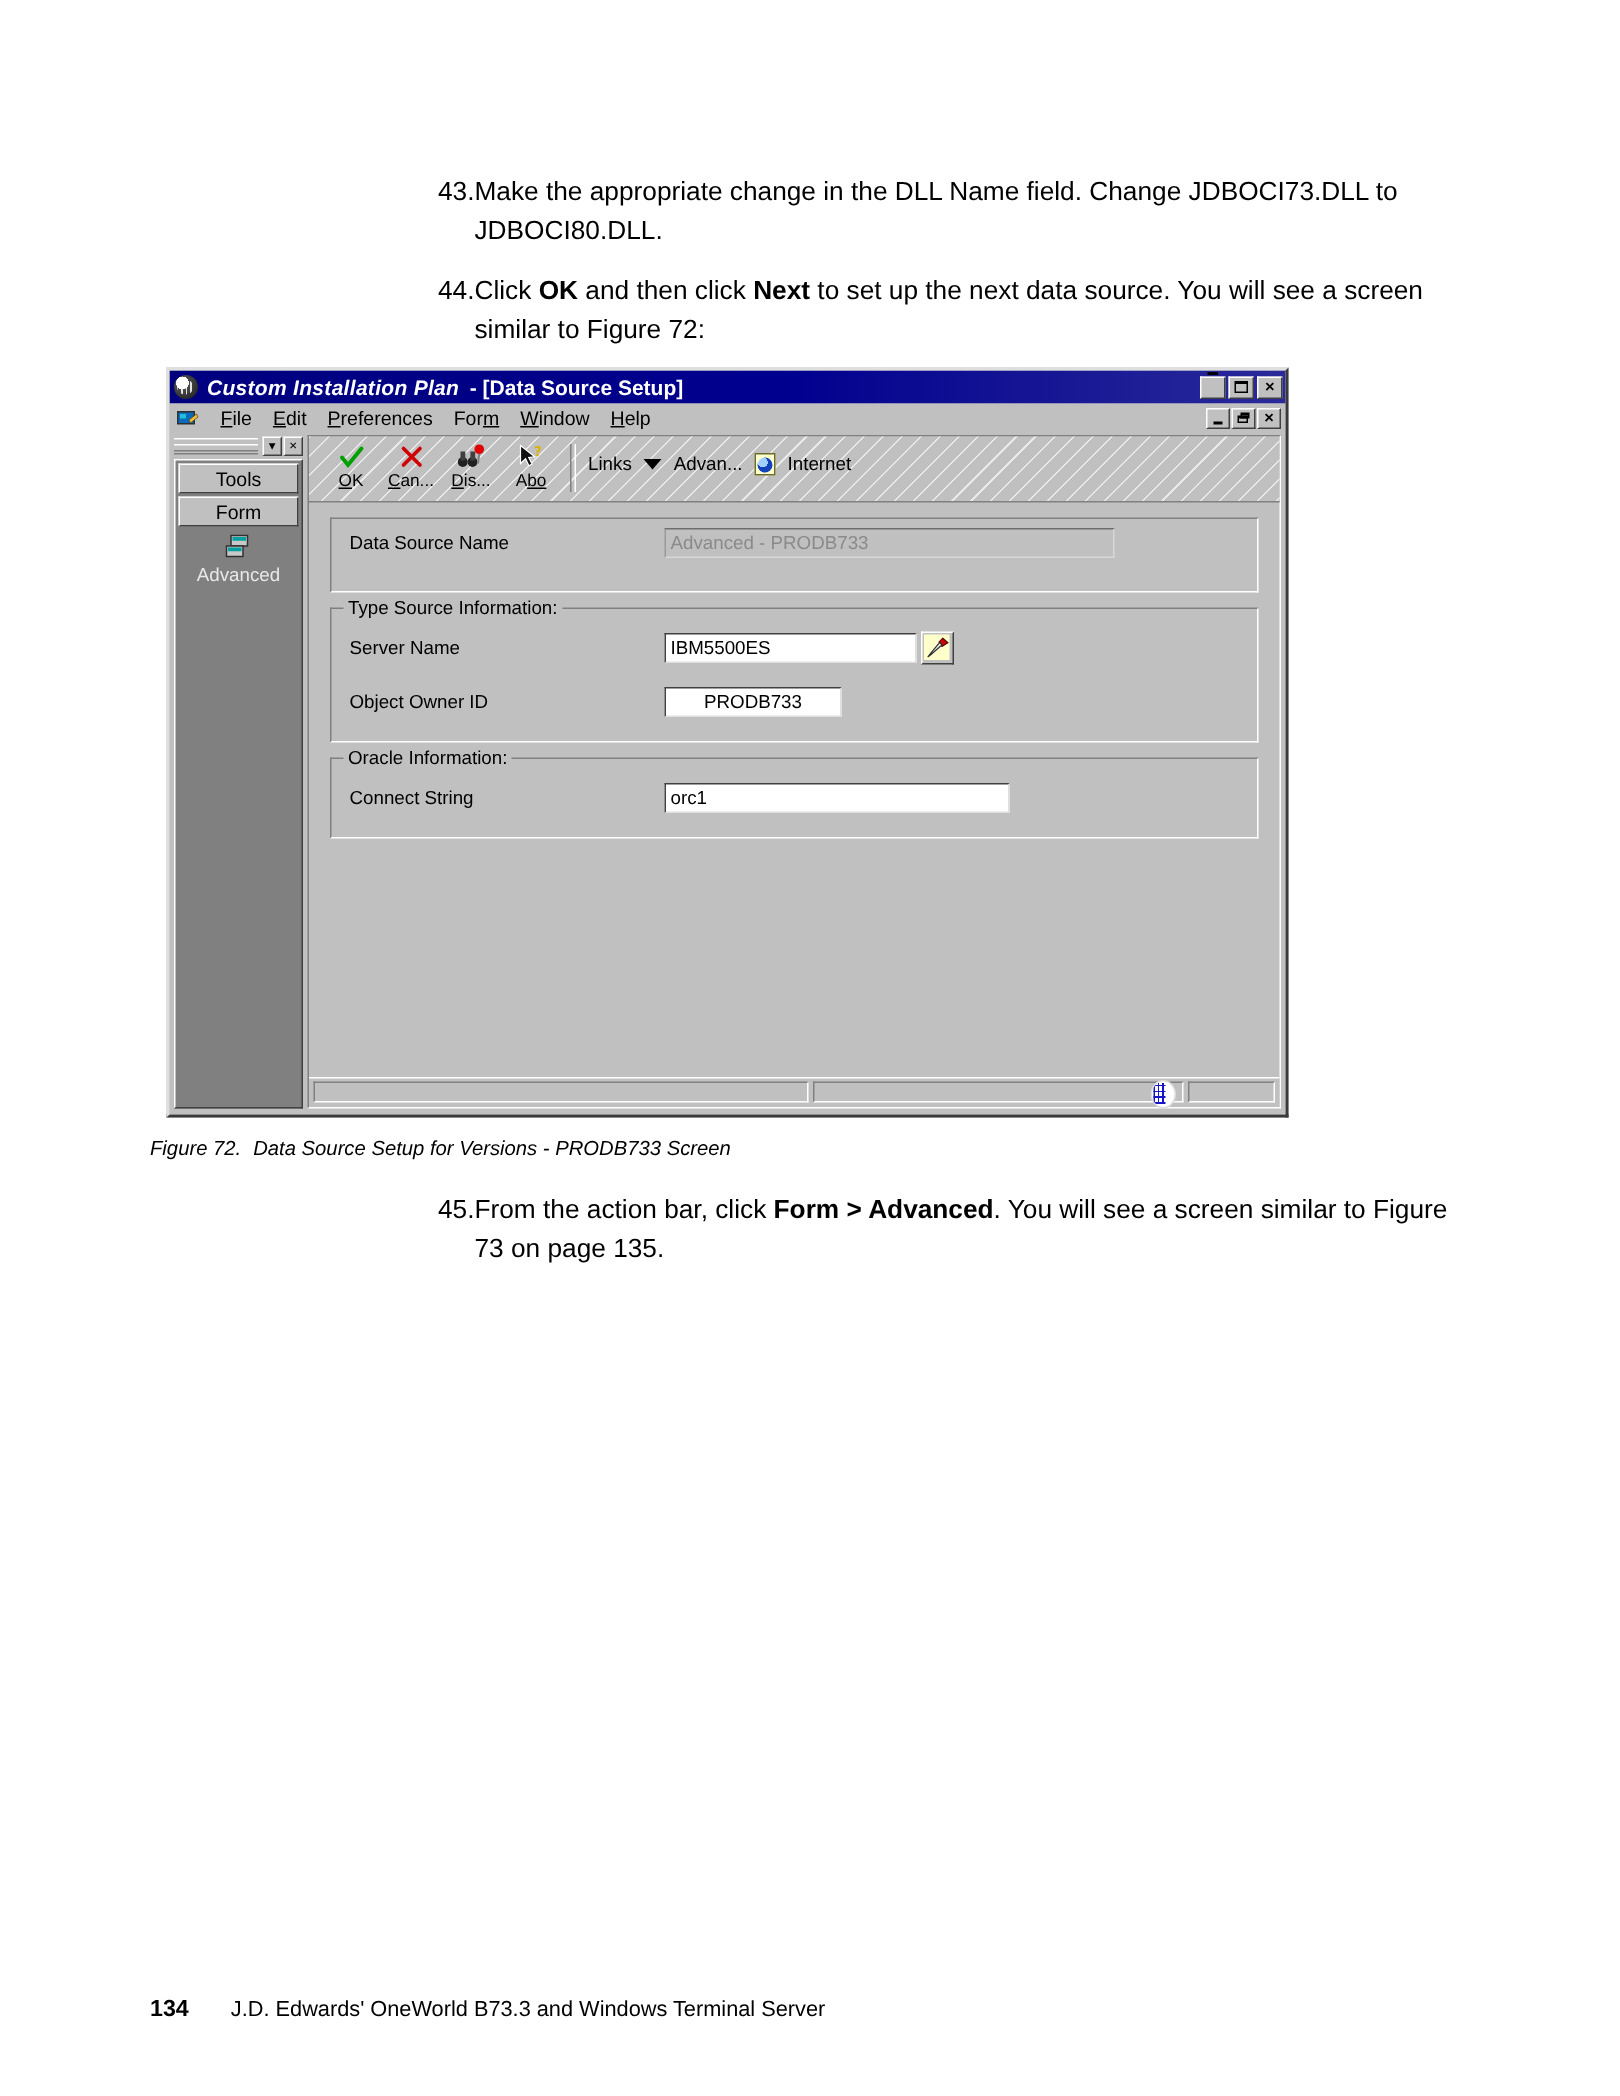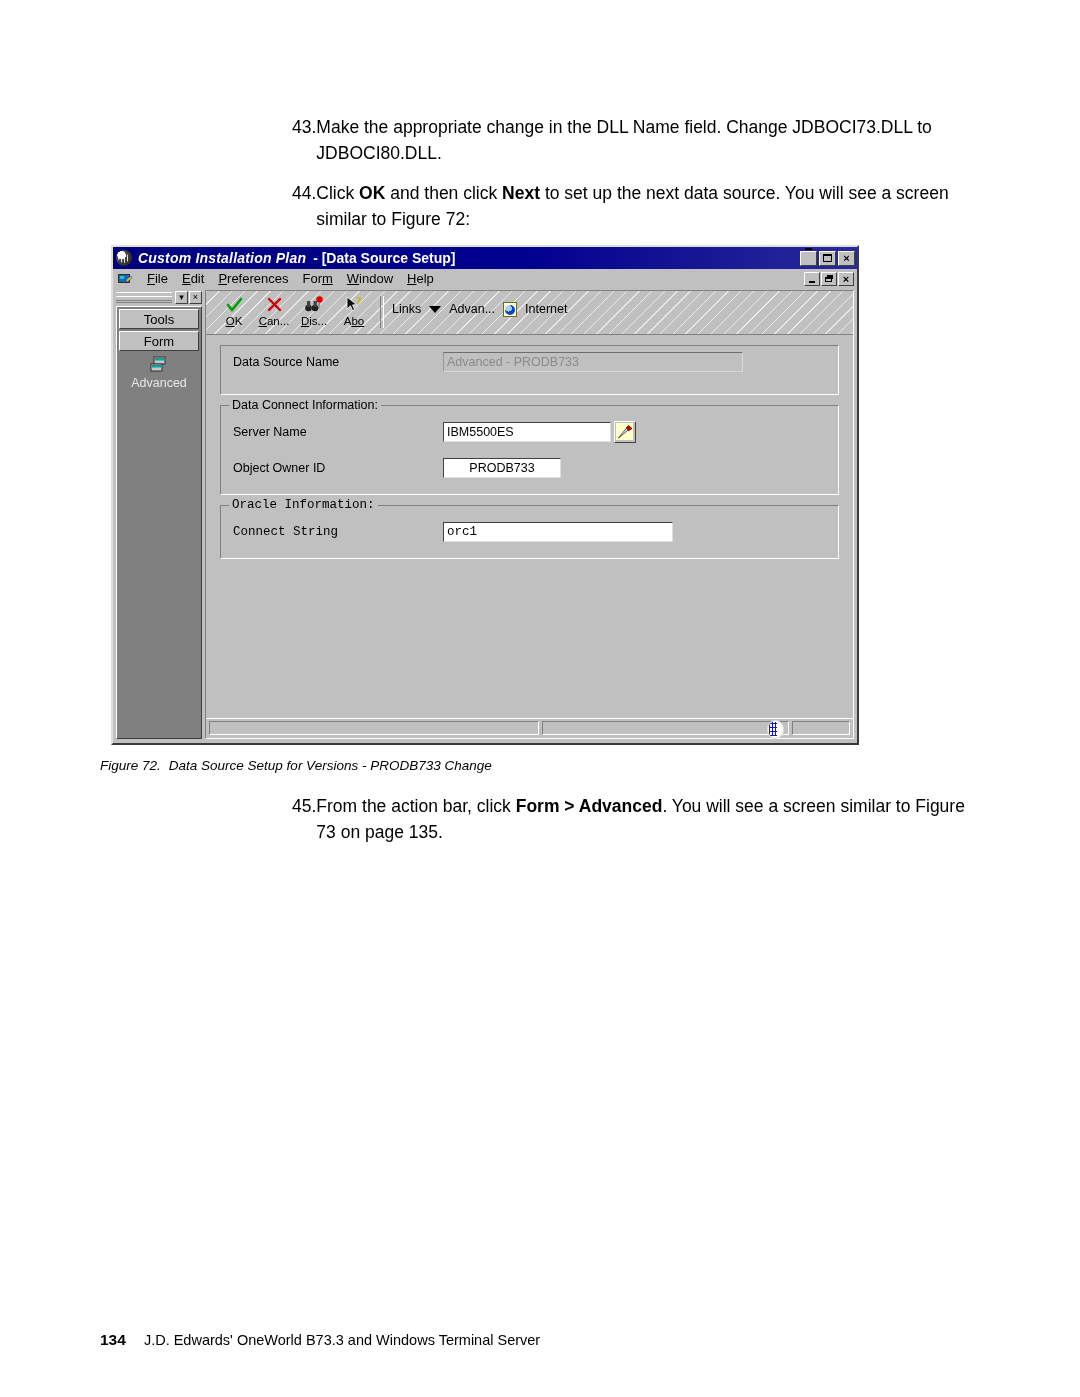--- a/index.html
+++ b/index.html
@@ -454,21 +454,21 @@
 
   
   .footer {
     position: absolute;
     left: 100px;
     top: 1331px;
     display: flex;
     align-items: baseline;
     font-size: 14.5px;
   }
-  .footer .pg { font-weight: bold; font-size: 15.5px; margin-right: 18px; }
+  .footer .pg { font-weight: bold; font-size: 15.5px; margin-right: 28px; }
 </style>
 </head>
 <body>
 
 <div class="doc-steps" id="steps-before">
     <div class="step">
       <span class="step-num">43.</span>
       <span class="step-text"><span>Make the appropriate change in the DLL Name field. Change JDBOCI73.DLL to JDBOCI80.DLL.</span></span>
     </div>
     <div class="step">
@@ -611,42 +611,42 @@
         <div class="formbody">
 
           <div class="grp" style="padding-top:2px;padding-bottom:18px;">
             <div class="row" style="margin-bottom:0;">
               <span class="row-label">Data Source Name</span>
               <span class="fld disabled" style="width:300px;">Advanced - PRODB733</span>
             </div>
           </div>
 
           <div class="grp">
-            <span class="grp-legend">Data Connect Information:</span>
+            <span class="grp-legend">Type Source Information:</span>
 
             <div class="row">
               <span class="row-label">Server Name</span>
               <span class="fld" style="width:168px;">IBM5500ES</span>
               <span class="assist-btn">
                 <svg width="20" height="20" viewBox="0 0 20 20">
                   <rect x="1" y="1" width="17" height="17" fill="#ffffcc"></rect>
                   <path d="M13.5 3.5 L17 6.5 L13 9 L11 6 Z" fill="#cc0000" stroke="#500000" stroke-width=".7"></path>
                   <path d="M11.5 6.2 L5 14 L3.5 16 L5.5 14.5 L13 8 Z" fill="#e8e8e8" stroke="#303030" stroke-width=".8"></path>
                 </svg>
               </span>
             </div>
 
 
             <div class="row">
               <span class="row-label">Object Owner ID</span>
               <span class="fld" style="width:118px;text-align:center;">PRODB733</span>
             </div>
           </div>
 
-          <div class="grp" style="font-family:Liberation Mono, monospace;">
+          <div class="grp" style="">
             <span class="grp-legend">Oracle Information:</span>
             <div class="row">
               <span class="row-label">Connect String</span>
               <span class="fld" style="width:230px;">orc1</span>
             </div>
           </div>
 
         </div>
 
         <div class="statusbar">
@@ -656,21 +656,21 @@
           </span>
           <span class="sbar-pane" style="flex:0 0 58px;"></span>
         </div>
 
       </div>
     </div>
   </div>
 </div>
 
 <div class="fig-caption">
-  <span>Figure 72.</span><span class="sp"></span><span>Data Source Setup for Versions - PRODB733 Change</span>
+  <span>Figure 72.</span><span class="sp"></span><span>Data Source Setup for Versions - PRODB733 Screen</span>
 </div>
 
 <div class="doc-steps-2" id="steps-after">
     <div class="step">
       <span class="step-num">45.</span>
       <span class="step-text"><span>From the action bar, click </span><b>Form &gt; Advanced</b><span>. You will see a screen similar to Figure 73 on page 135.</span></span>
     </div>
   </div>
 
 <div class="footer">

